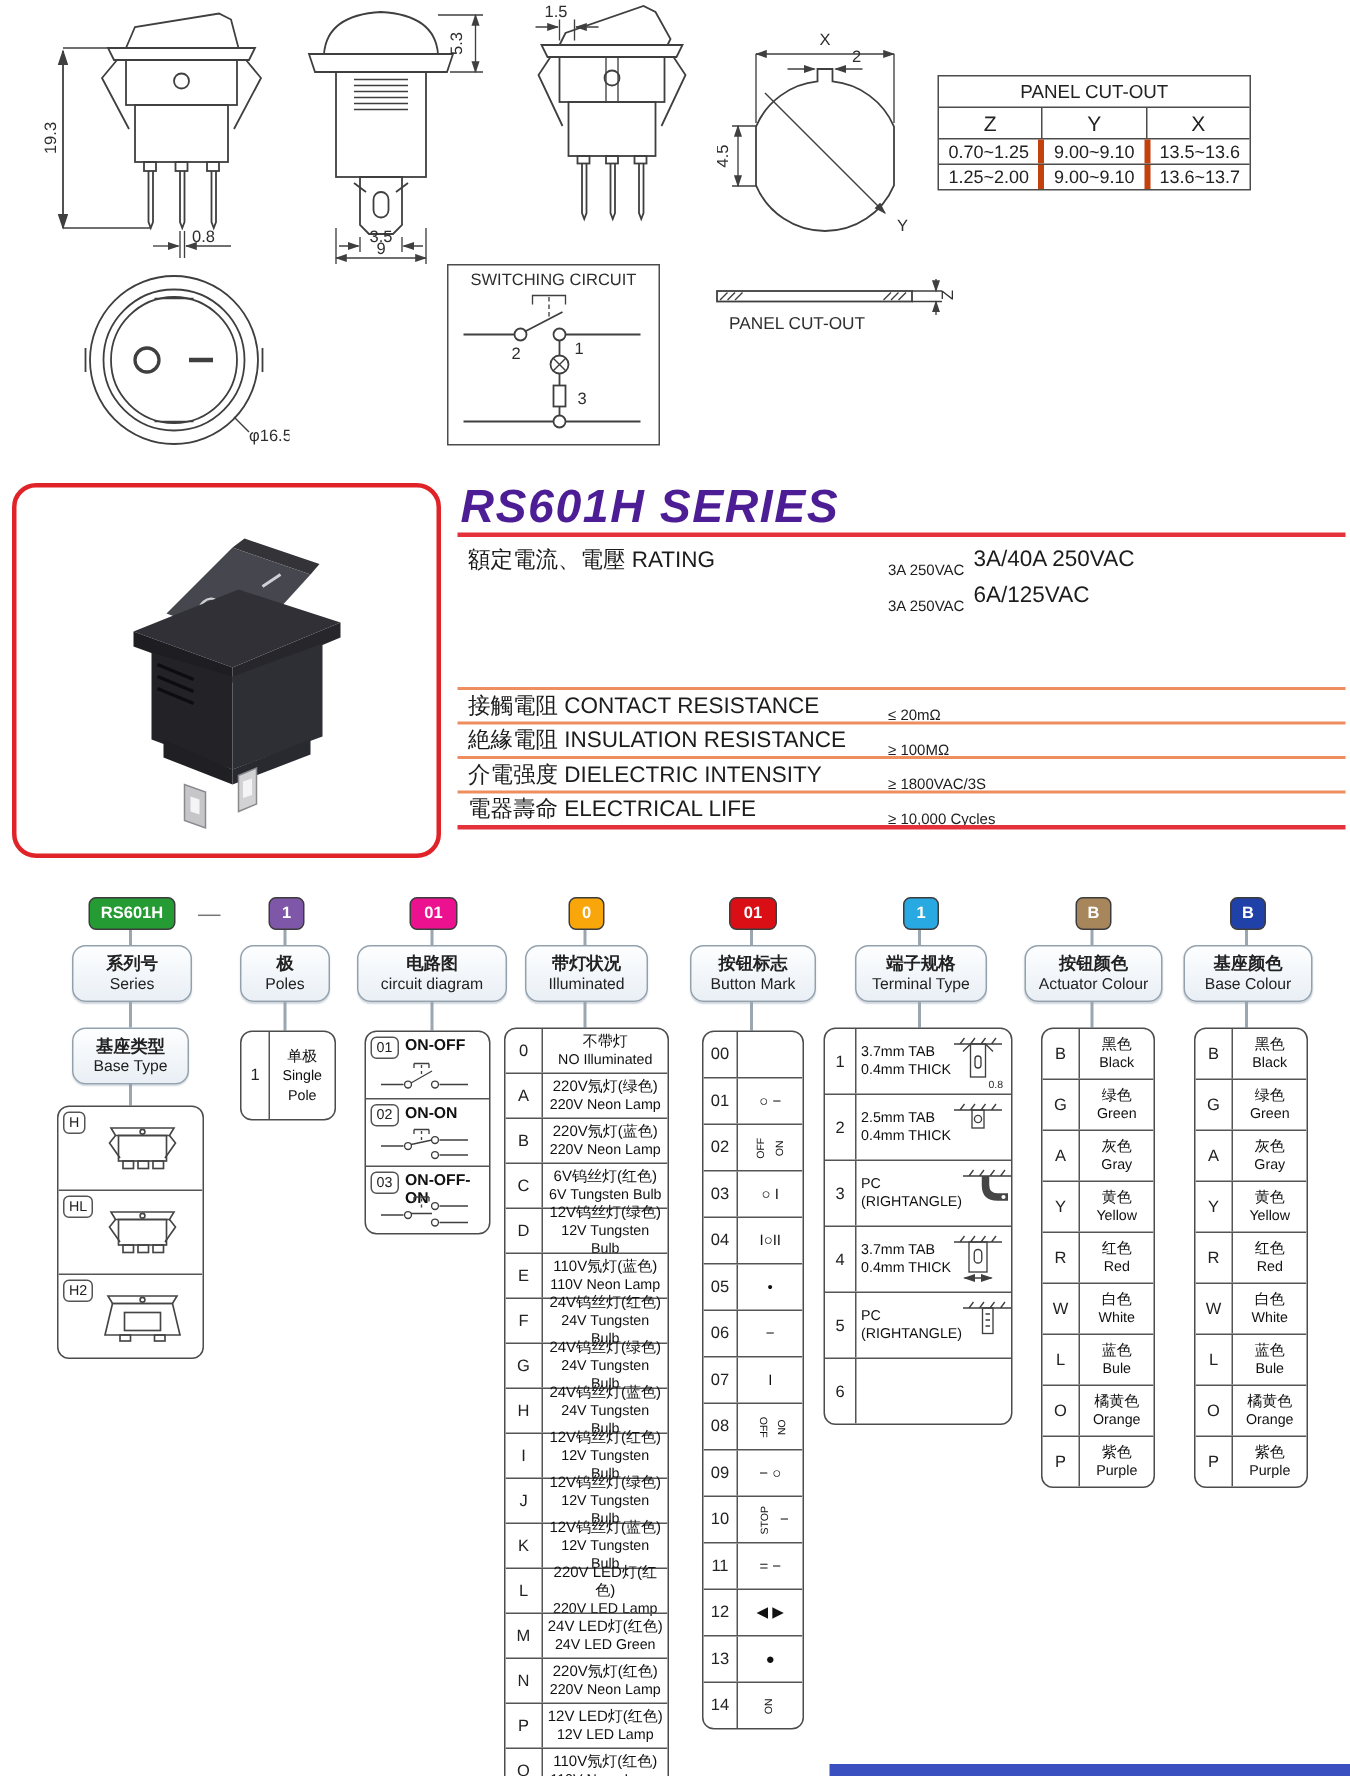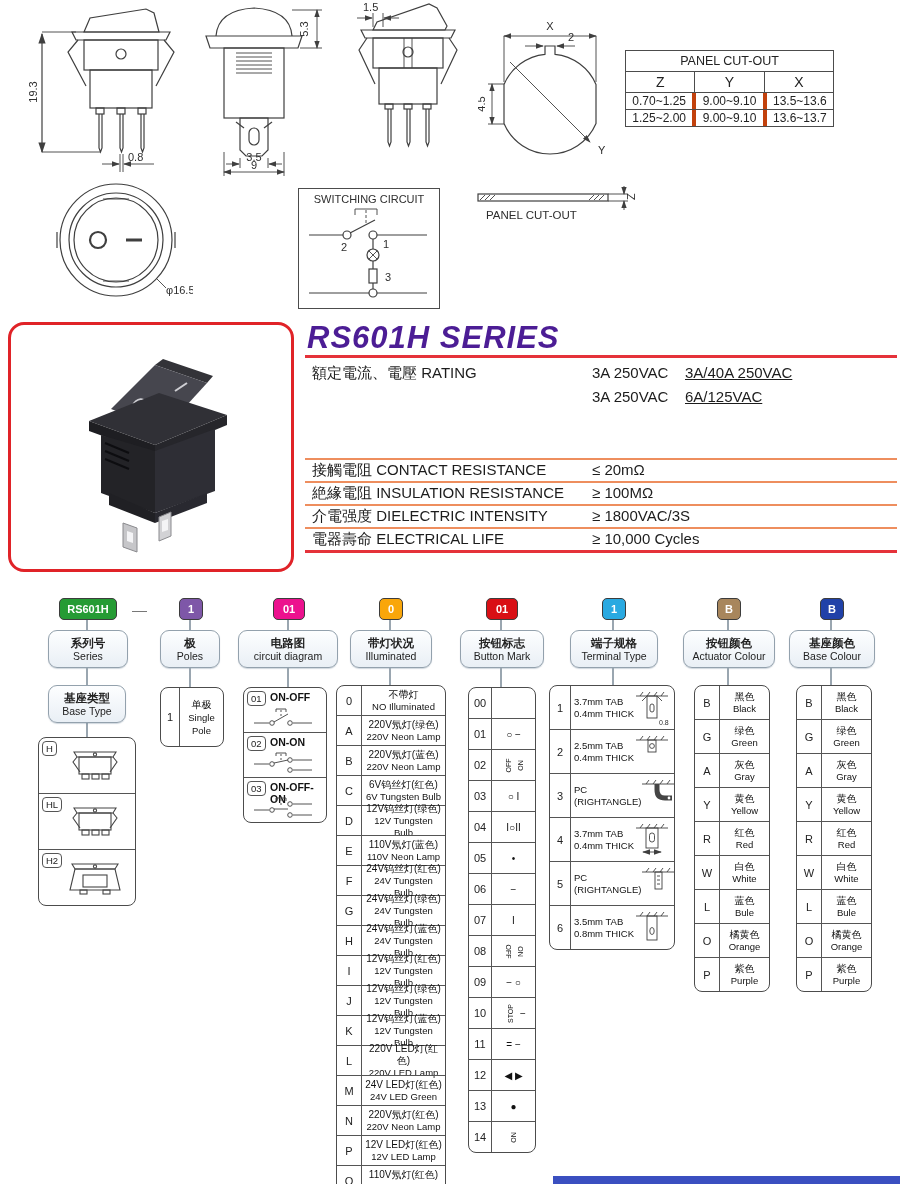--- a/index.html
+++ b/index.html
@@ -14,31 +14,31 @@
   .cut-table{position:absolute;left:625px;top:50px;width:207px;border:1.5px solid #4c4c4c;background:#fff;}
   .cut-table .tt{height:20px;line-height:20px;text-align:center;font-size:12.5px;border-bottom:1px solid #4c4c4c;}
   .cut-table .hd{display:flex;height:20px;border-bottom:1px solid #4c4c4c;}
   .cut-table .hd div{flex:1;text-align:center;line-height:20px;font-size:14px;border-right:1px solid #4c4c4c;}
   .cut-table .hd div:last-child{border-right:none;}
   .cut-table .dr{display:flex;height:16px;border-bottom:1px solid #4c4c4c;}
   .cut-table .dr:last-child{border-bottom:none;}
   .cut-table .dr div{flex:1;text-align:center;line-height:16px;font-size:12px;border-right:4px solid #c2410c;}
   .cut-table .dr div:last-child{border-right:none;}
   
-  .sc-box{position:absolute;left:298px;top:188px;width:140px;height:119px;border:1.5px solid #4c4c4c;background:#fff;}
+  .sc-box{position:absolute;left:298px;top:176px;width:140px;height:119px;border:1.5px solid #4c4c4c;background:#fff;}
   .sc-title{text-align:center;font-size:11px;margin-top:4px;color:#2e2e2e;}
   
   .photo-box{position:absolute;left:8px;top:322px;width:280px;height:244px;border:3px solid #e02328;border-radius:16px;background:#fff;}
   .series-title{position:absolute;left:307px;top:320px;font-size:31px;font-weight:bold;font-style:italic;color:#4c1d95;letter-spacing:1px;}
   .hline{position:absolute;left:305px;width:592px;}
   .red3{height:3px;background:#e5323a;}
   .org2{height:2px;background:#ee8e5e;}
   .spec-label{position:absolute;left:312px;font-size:15px;color:#1c1c1c;white-space:nowrap;}
-  .spec-value{position:absolute;left:592px;font-size:15px;color:#1c1c1c;white-space:nowrap;}
-  .spec-value2{position:absolute;left:685px;font-size:15px;color:#1c1c1c;white-space:nowrap;text-decoration:underline;}
+  .spec-value{position:absolute;left:592px;font-size:10px;color:#1c1c1c;white-space:nowrap;margin-top:11px;}
+  .spec-value2{position:absolute;left:649px;font-size:15px;color:#1c1c1c;white-space:nowrap;}
   
   .code-box{position:absolute;height:20px;border:1px solid #3c3c3c;border-radius:5px;color:#fff;
             font-size:11px;font-weight:bold;display:flex;align-items:center;justify-content:center;}
   .dash-sep{position:absolute;left:132px;top:601px;font-size:15px;color:#777;}
   .label-box{position:absolute;height:36px;border:1.3px solid #93a1ad;border-radius:9px;
              background:linear-gradient(180deg,#fdfeff,#e9eff5);display:flex;flex-direction:column;
              align-items:center;justify-content:center;box-shadow:0 1px 1px rgba(120,140,160,.35);}
   .lb-cn{font-size:11.5px;font-weight:bold;color:#222;line-height:13px;}
   .lb-en{font-size:10.5px;color:#222;line-height:12px;white-space:nowrap;}
   .conn{position:absolute;width:1.5px;background:#9aa6b0;}
@@ -810,31 +810,20 @@
         </div>
         <svg width="36" height="38" viewBox="0 0 36 38">
           <path class="stn" d="M1,7 H33 M5,7 l3,-4 M12,7 l3,-4 M19,7 l3,-4 M26,7 l3,-4"></path>
           <rect class="stn" x="14" y="7" width="7" height="17"></rect>
           <path class="stn" d="M16,11 h3 M16,15 h3 M16,19 h3"></path>
         </svg>
       </div>
     </div>
     <div class="orow">
       <div class="ocode">6</div>
-      <div class="tm-content">
-        <div class="tm-text">
-          <div>3.5mm TAB</div>
-          <div>0.8mm THICK</div>
-        </div>
-        <svg width="36" height="38" viewBox="0 0 36 38">
-          <path class="stn" d="M1,7 H33 M5,7 l3,-4 M12,7 l3,-4 M19,7 l3,-4 M26,7 l3,-4"></path>
-          <rect class="stn" x="12" y="7" width="10" height="24"></rect>
-            <ellipse class="stn" cx="17" cy="22" rx="2.2" ry="3.5"></ellipse>
-        </svg>
-      </div>
     </div>
   </div>
 
   <div class="otable t7">
 
       <div class="orow">
         <div class="ocode">B</div>
         <div class="ocontent">
           <div class="cn">黑色</div>
           <div class="en">Black</div>

